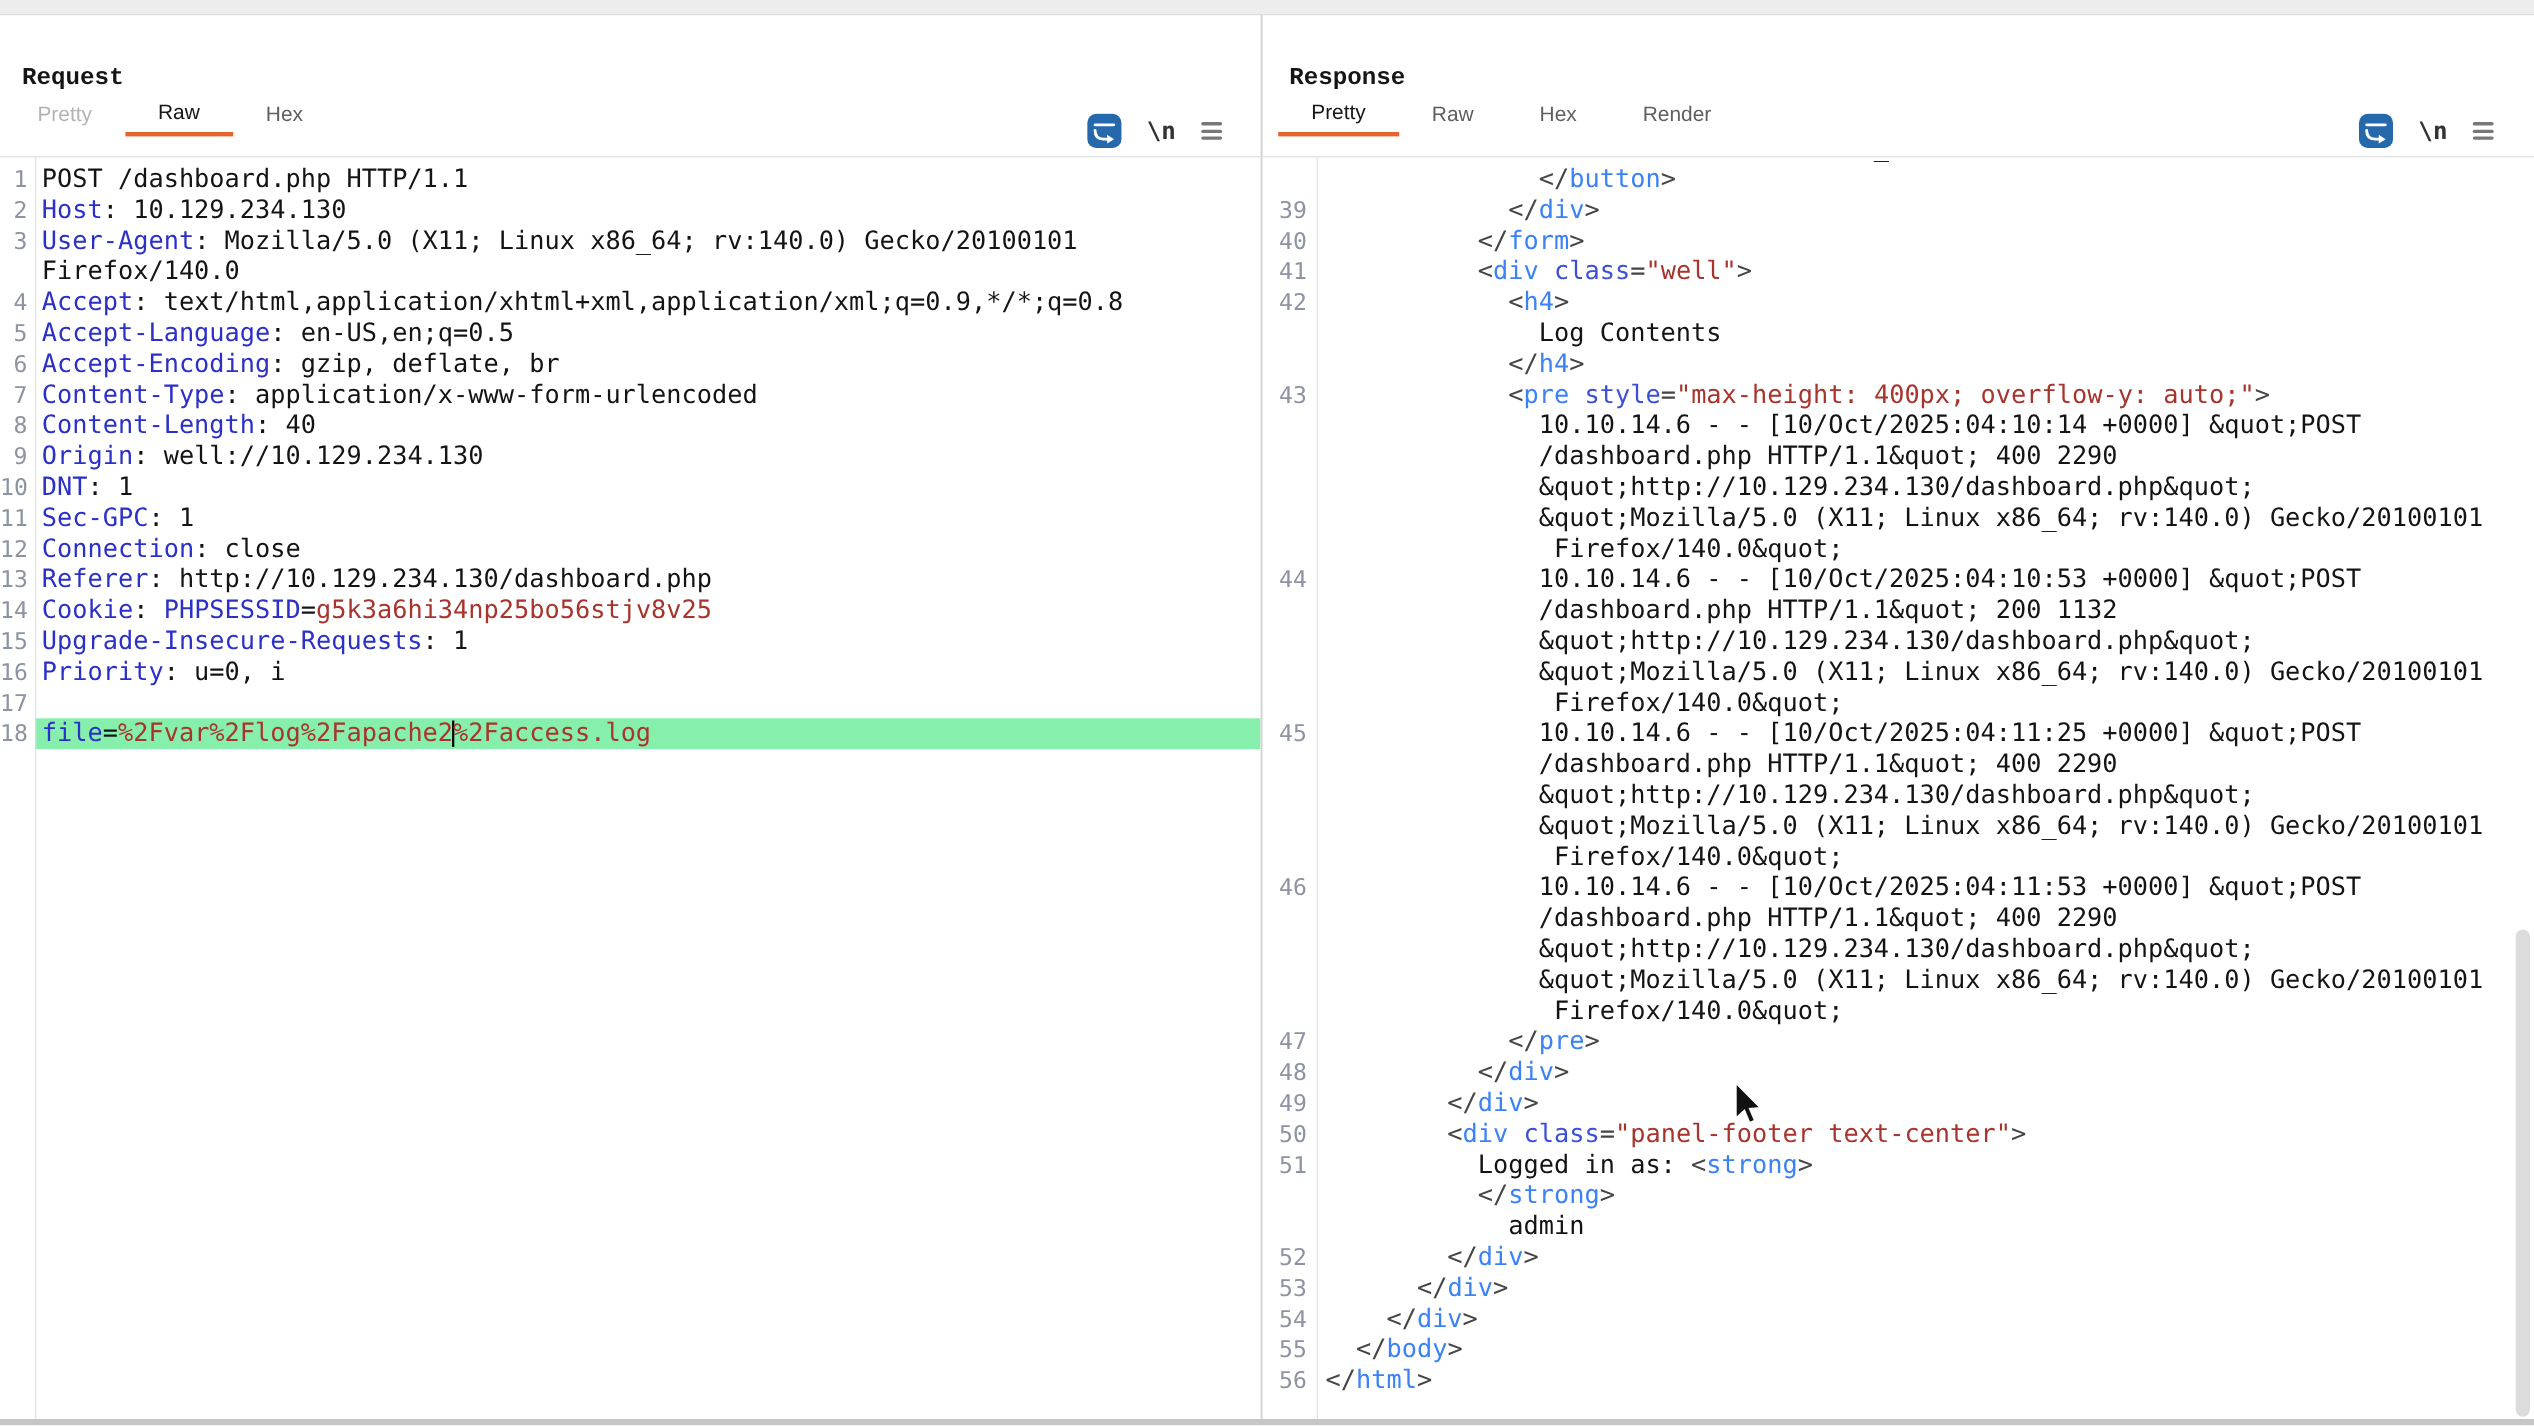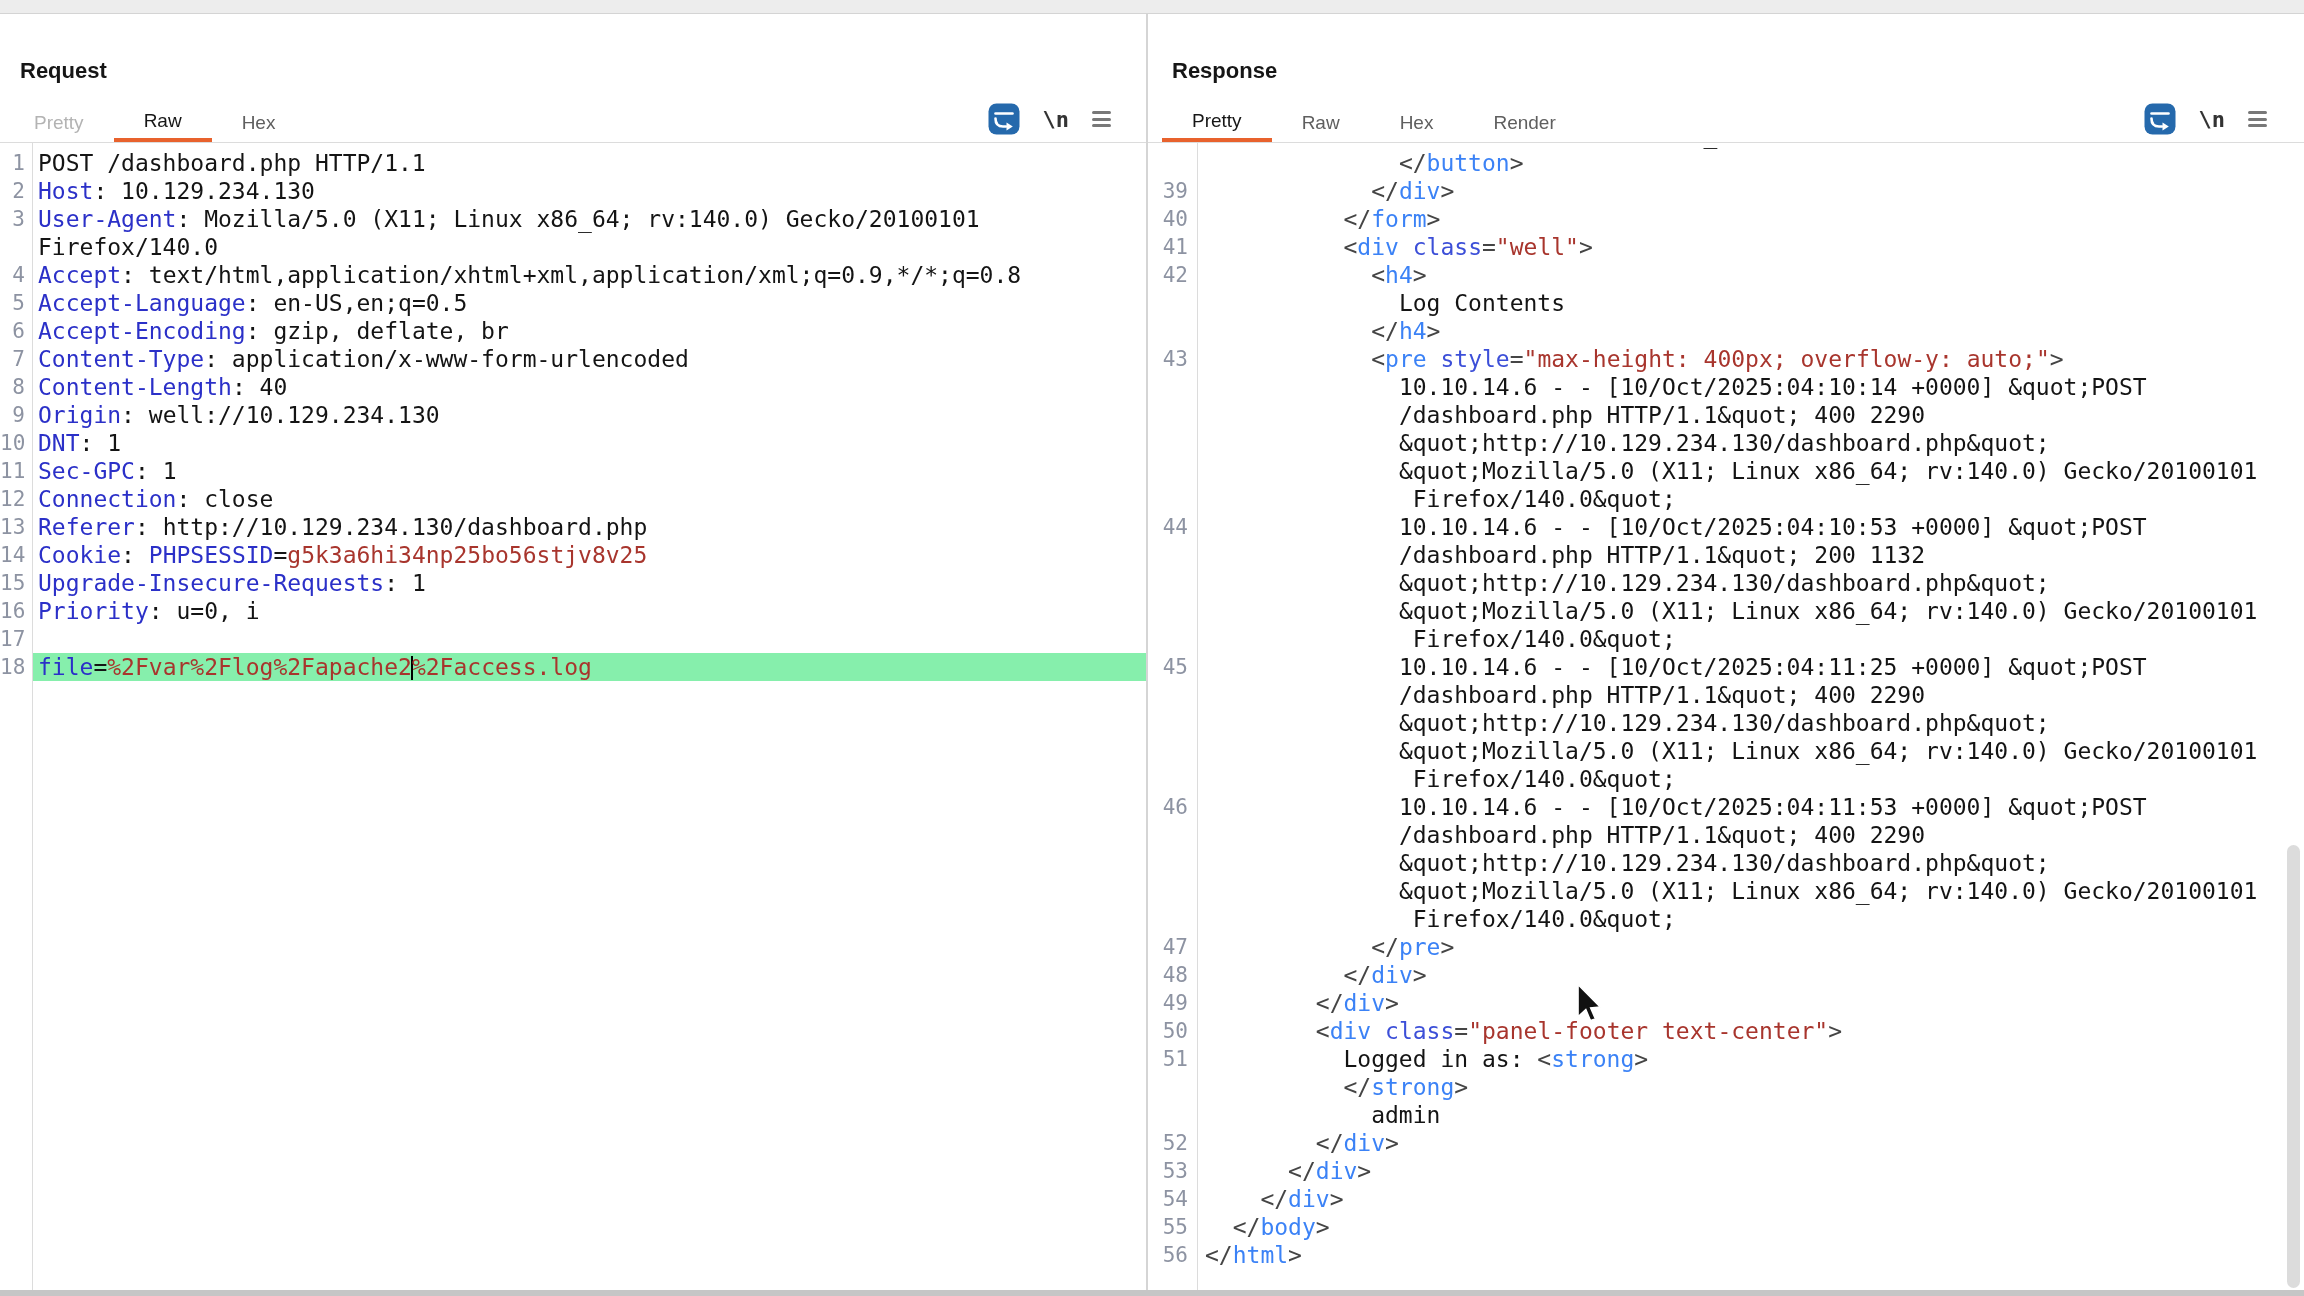--- a/index.html
+++ b/index.html
@@ -19,25 +19,25 @@
   .sw-hbar{width:20px;height:6.5px;background:#8c8c8c;border-radius:2px;}
   .sw-square{width:17px;height:15px;background:#8c8c8c;border-radius:2.5px;}
 
   
   .panel{position:absolute;top:14px;bottom:6px;background:#fff;}
   #request-panel{left:0;width:1146px;}
   #response-panel{left:1148px;width:1156px;}
   .v-divider{position:absolute;left:1146px;top:14px;width:2px;height:1276px;background:#d5d5d5;}
   .bottom-strip{position:absolute;left:0;top:1290px;width:2304px;height:6px;background:#c6c6c6;}
 
-  .panel-title{position:absolute;top:44px;font-size:22px;font-weight:bold;color:#161616;}
+  .panel-title{position:absolute;top:44px;font-size:22px;font-weight:bold;color:#161616;font-family:Liberation Mono, monospace;}
   #request-panel .panel-title{left:20px;}
   #response-panel .panel-title{left:24px;}
 
-  .tabbar{position:absolute;top:90px;height:38px;display:flex;}
+  .tabbar{position:absolute;top:72px;height:38px;display:flex;}
   #request-panel .tabbar{left:4px;}
   #response-panel .tabbar{left:14px;}
   .tab{padding:0 30px;font-size:19px;color:#5f5f5f;display:flex;align-items:center;height:38px;box-sizing:border-box;cursor:default;}
   .tab.sel{color:#161616;border-bottom:4px solid #e8622d;}
   .tab.dis{color:#b3b3b3;}
 
   .toolbar{position:absolute;top:86px;height:38px;display:flex;align-items:center;gap:23px;}
   #request-panel .toolbar{right:35px;}
   #response-panel .toolbar{right:37px;}
   .nl-label{font-family:"DejaVu Sans Mono",monospace;font-size:22px;font-weight:bold;color:#333;}

